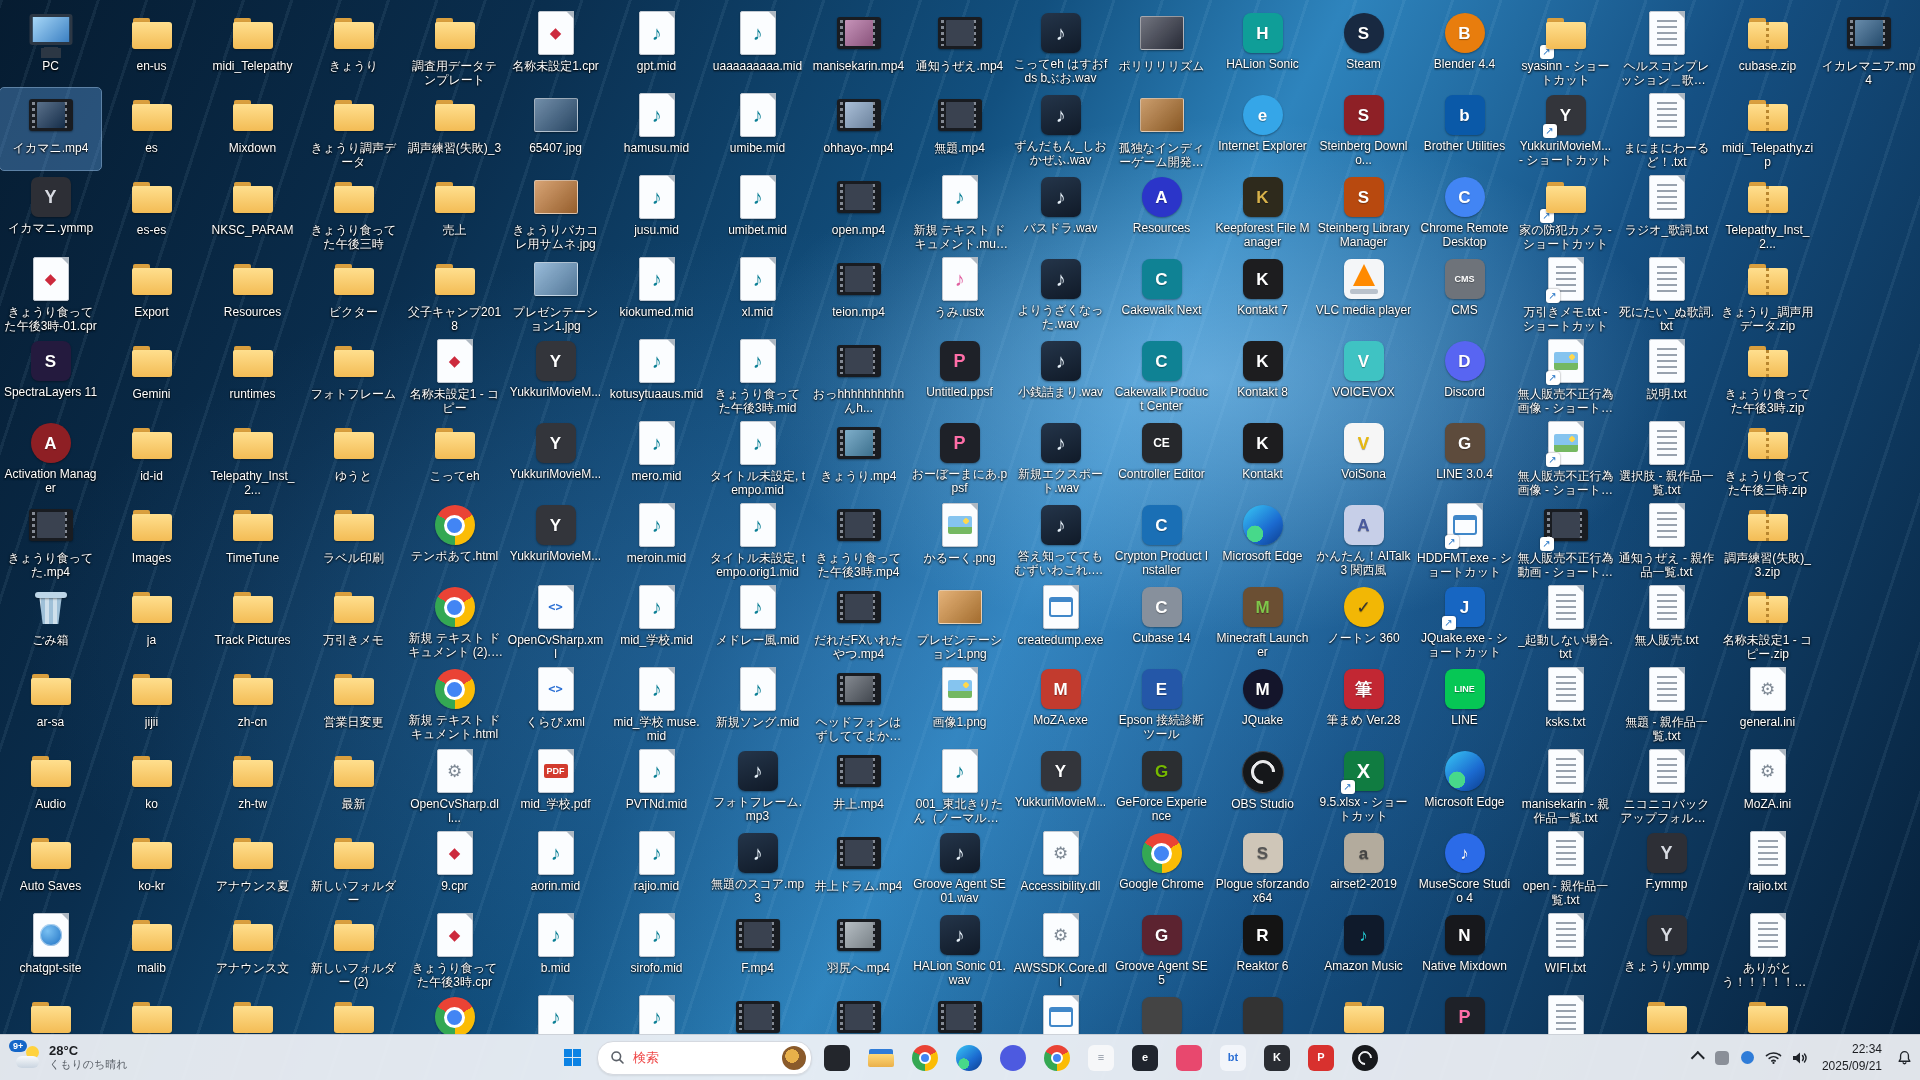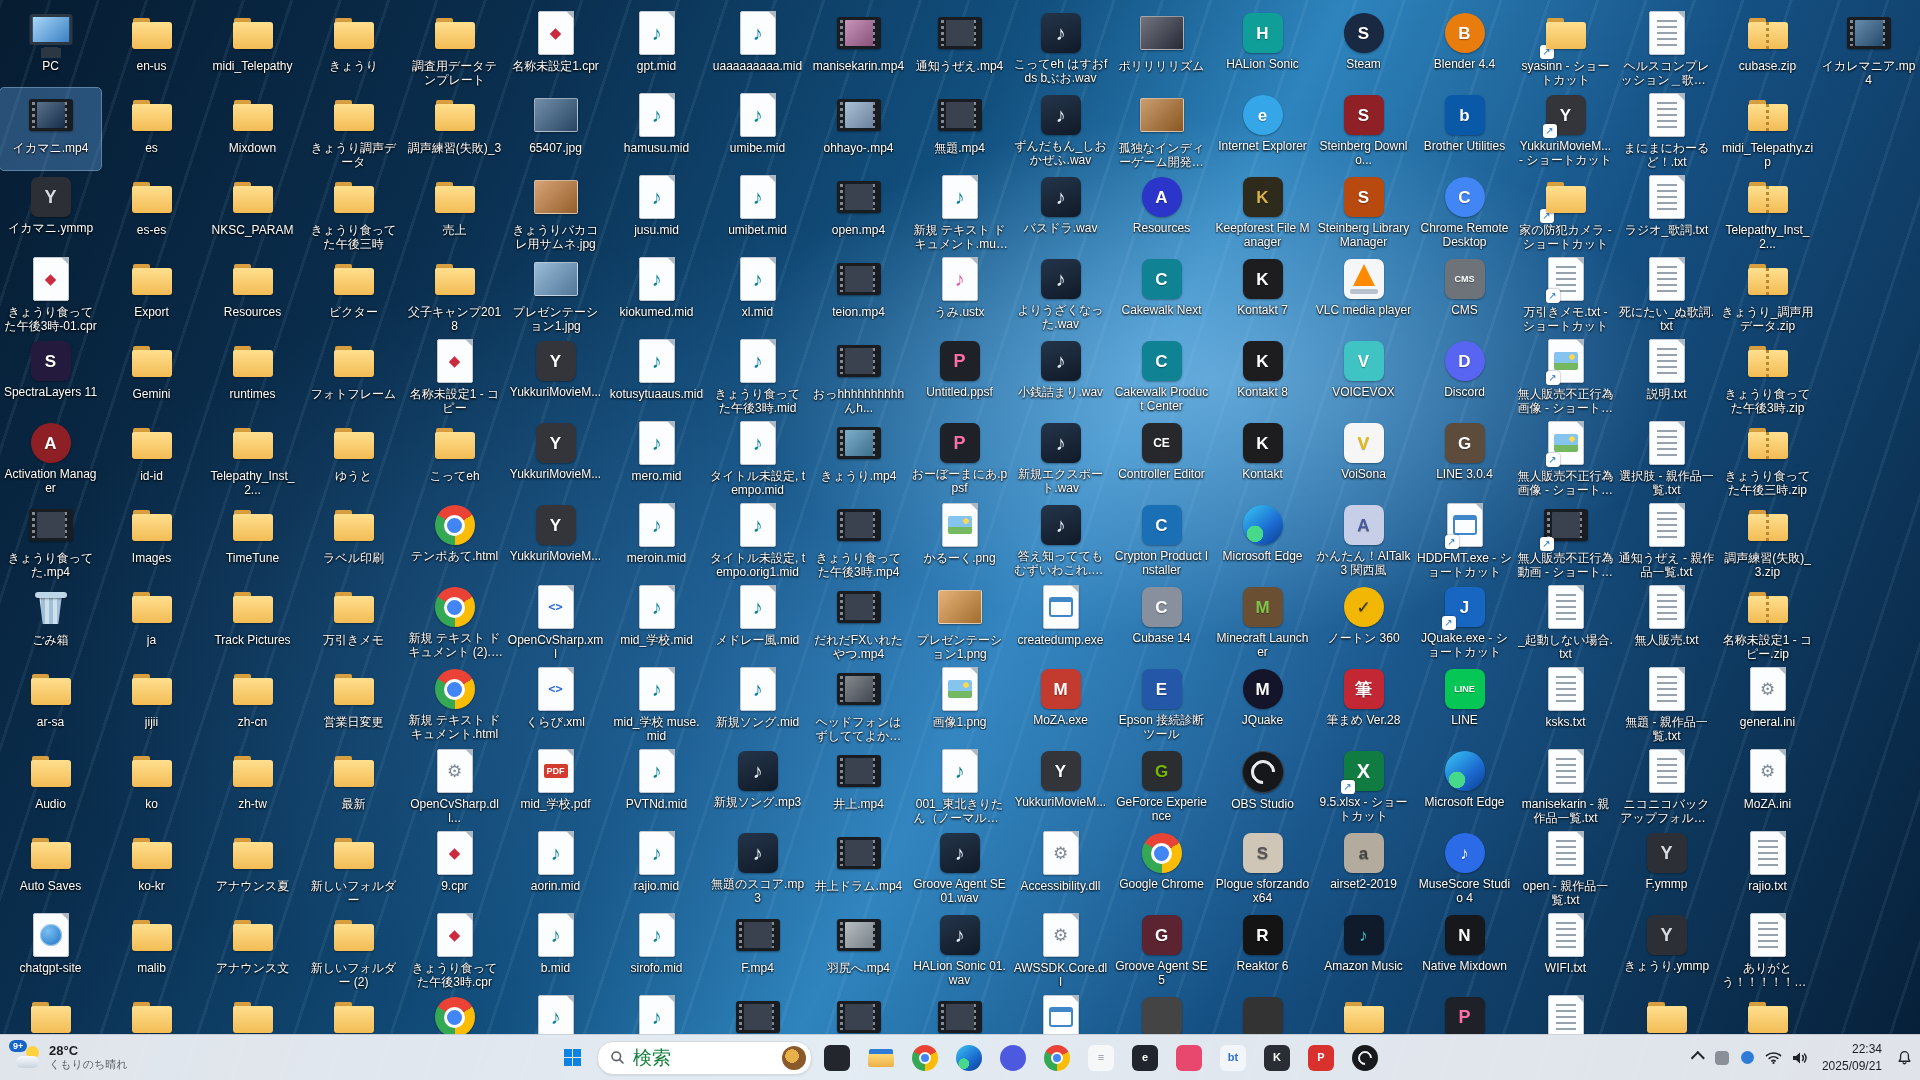--- a/index.html
+++ b/index.html
@@ -140,21 +140,21 @@
   .w-cond{font-size:11px;color:#5a6068;line-height:1.2}
 
   .tb-center{position:absolute;left:552px;top:0;height:100%;display:flex;align-items:center;gap:5px}
   .tb-btn{width:40px;height:40px;border-radius:6px;display:flex;align-items:center;justify-content:center;cursor:pointer}
   .winlogo{width:17px;height:17px;background-repeat:no-repeat;background-image:
        linear-gradient(#0b82e4,#0b82e4),linear-gradient(#0b82e4,#0b82e4),
        linear-gradient(#0b82e4,#0b82e4),linear-gradient(#0b82e4,#0b82e4);
        background-size:8px 8px;background-position:0 0,9px 0,0 9px,9px 9px}
   .search{height:32px;width:196px;border-radius:16px;background:#fff;border:1px solid #d5d9e0;
        display:flex;align-items:center;gap:8px;padding:0 5px 0 12px;box-shadow:0 1px 2px rgba(0,0,0,.08);cursor:pointer}
-  .search span.ph{font-size:19px;color:#15803d}
+  .search span.ph{font-size:13px;color:#ef4444}
   .s-img{width:24px;height:24px;border-radius:50%;margin-left:auto;
        background:radial-gradient(circle at 42% 42%,#e8b04a 0 34%,#8a5a2a 35% 72%,#5a3a1c 73%)}
   .tbi{position:relative;width:26px;height:26px;border-radius:6px;display:flex;align-items:center;justify-content:center}
   .tgl{font-weight:bold;font-size:11px;color:#fff;line-height:1}
   .tb-chrome{border-radius:50%;background:conic-gradient(from 60deg,#fbbc05 0 120deg,#34a853 0 240deg,#ea4335 0 360deg)}
   .tb-chrome::after{content:"";position:absolute;inset:7px;border-radius:50%;background:#4285f4;border:2.5px solid #fff}
   .tb-edge{border-radius:50%;
        background:radial-gradient(circle at 30% 72%,#47d98a 0 20%,rgba(0,0,0,0) 21%),
                   linear-gradient(140deg,#38c8f5 0%,#1b6ad0 60%,#0c3e8e 100%)}
   .tb-obs{border-radius:50%;background:#17191c}
@@ -601,21 +601,21 @@
         <div class="cell">
           <div class="ic t-mid"></div>
           <div class="lb">メドレー風.mid</div>
         </div>
         <div class="cell">
           <div class="ic t-mid"></div>
           <div class="lb">新規ソング.mid</div>
         </div>
         <div class="cell">
           <div class="ic t-mp3"></div>
-          <div class="lb">新規ソング.mp3</div>
+          <div class="lb">フォトフレーム.mp3</div>
         </div>
         <div class="cell">
           <div class="ic t-mp3"></div>
           <div class="lb">無題のスコア.mp3</div>
         </div>
         <div class="cell">
           <div class="ic t-video"></div>
           <div class="lb">F.mp4</div>
         </div>
         <div class="cell">

